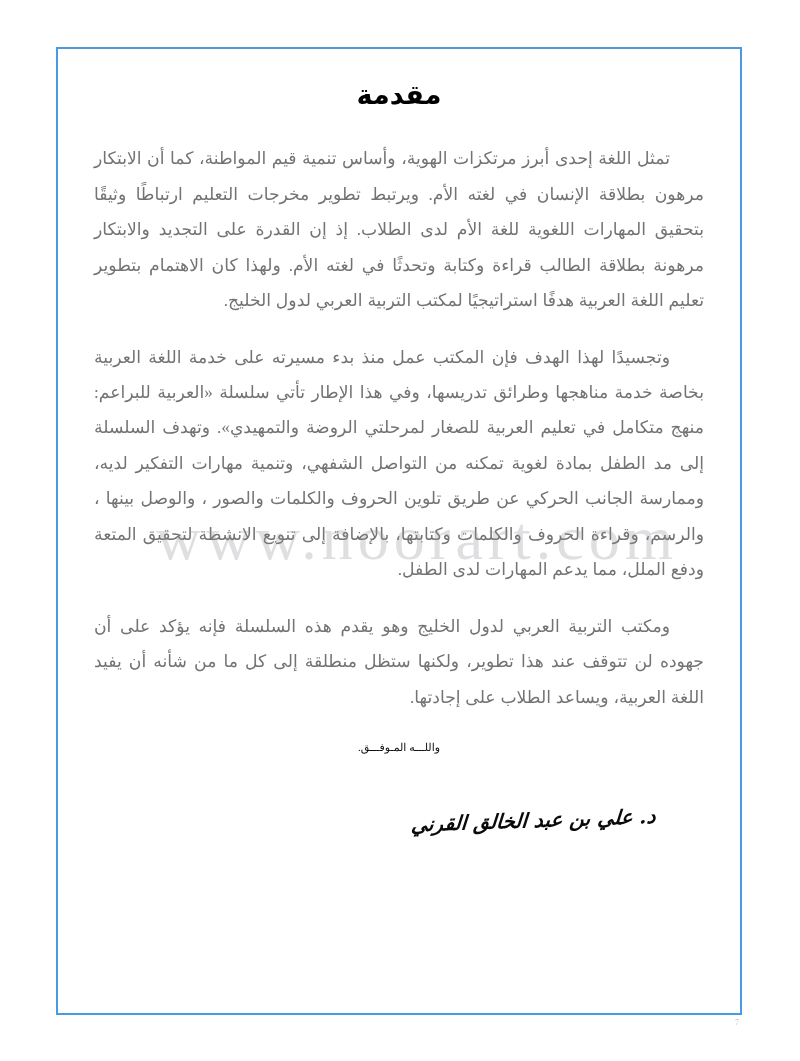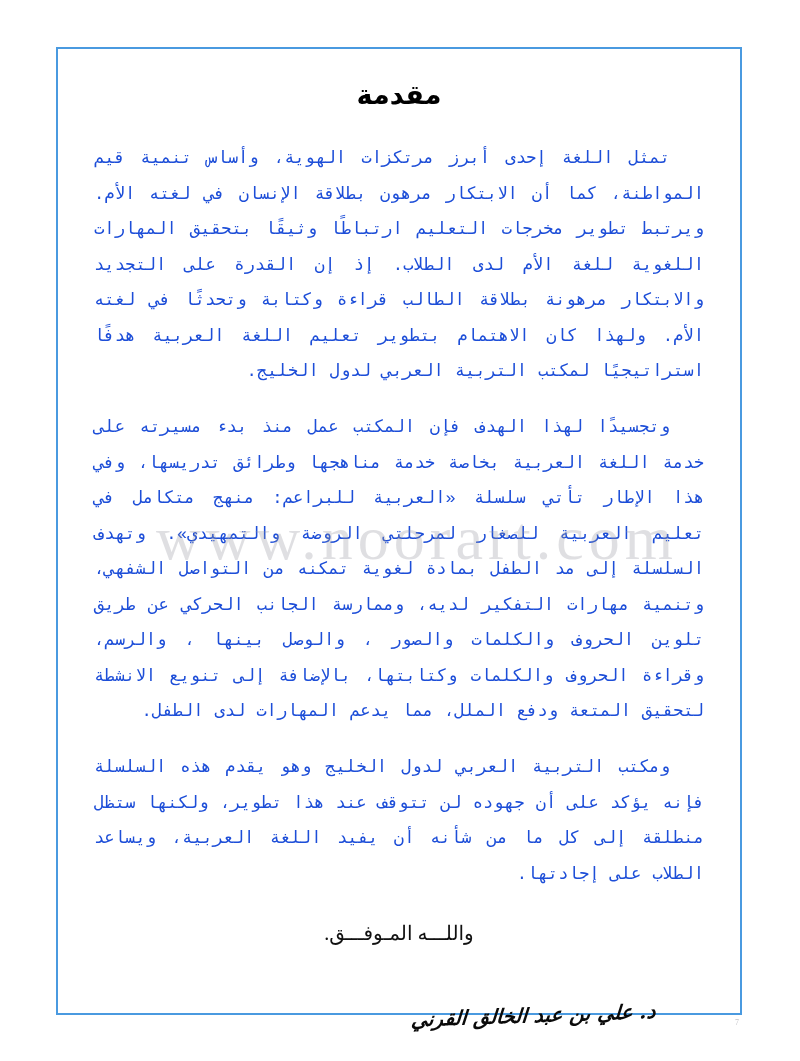--- a/index.html
+++ b/index.html
@@ -56,40 +56,40 @@
     line-height: 1.2;
   }
 
   
   .body-copy {
     margin-top: 30px;
   }
 
   .para {
     margin: 0 0 21px 0;
-    font-family: Liberation Mono, monospace;
+    font-family: Liberation Serif, serif;
     font-size: 17.2px;
     line-height: 2.06;
-    color: #1d4ed8;
+    color: #737373;
     text-align: justify;
     text-indent: 34px;
     text-justify: inter-word;
     word-spacing: 0.5px;
   }
 
   .para:last-of-type {
     margin-bottom: 0;
   }
 
   
   .closing-line {
     margin: 14px 0 0 0;
     text-align: center;
     font-family: "Liberation Serif", "DejaVu Serif", serif;
-    font-size: 20px;
+    font-size: 11px;
     letter-spacing: 1px;
     color: #111111;
     line-height: 2;
   }
 
   
   .signature-block {
     margin-top: 46px;
     padding-right: 48px;
     text-align: right;

